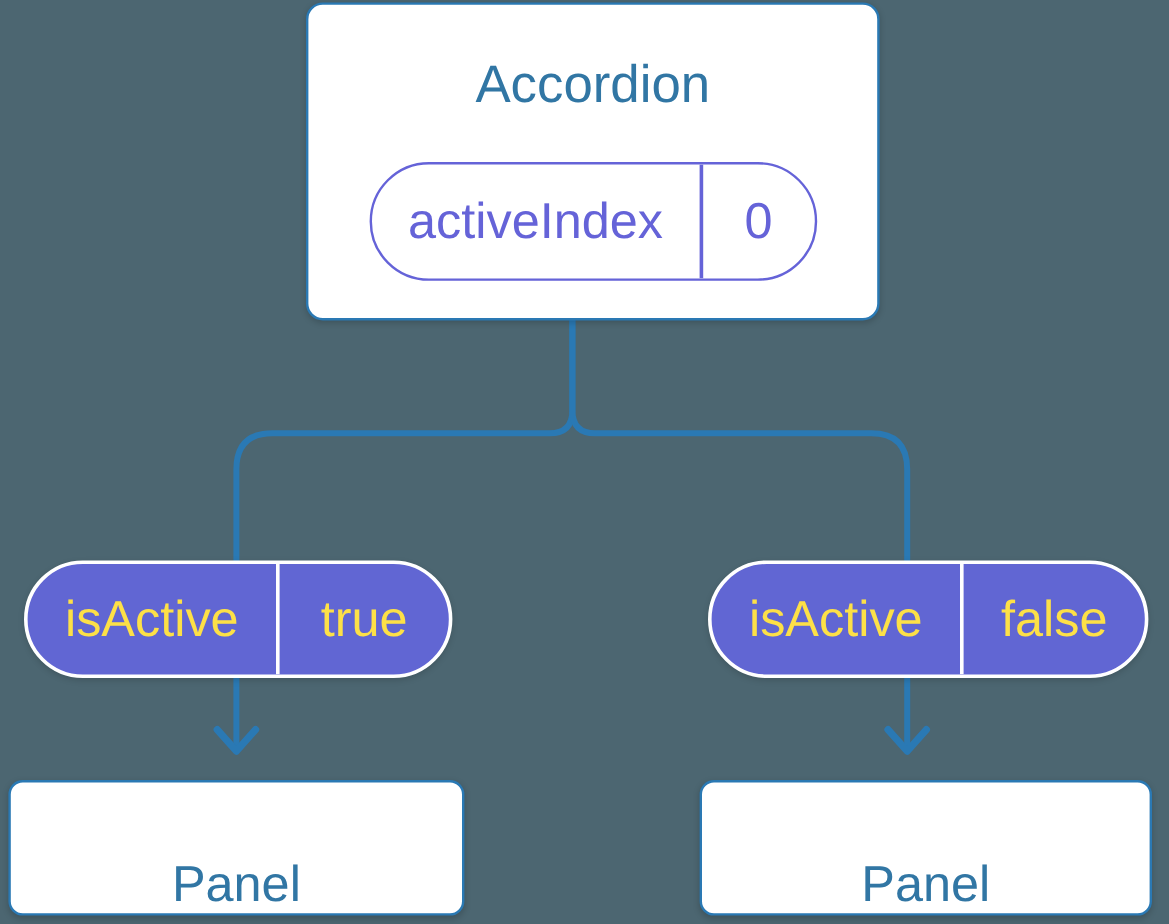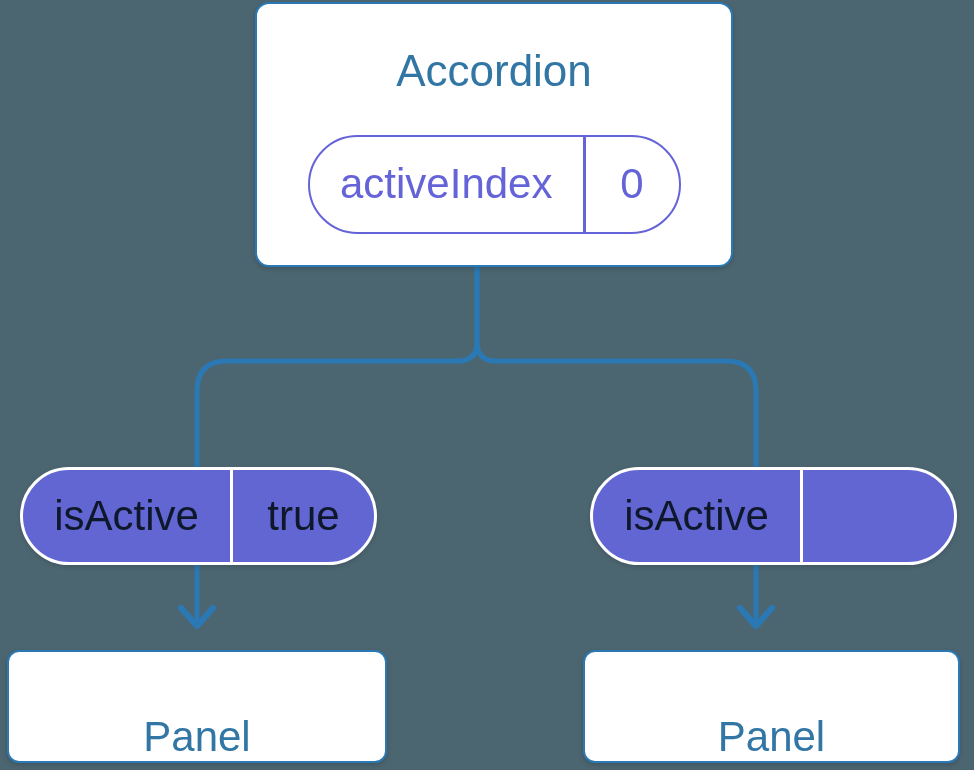--- a/index.html
+++ b/index.html
@@ -90,21 +90,21 @@
     display: flex;
     align-items: stretch;
     overflow: hidden;
     box-shadow: 0 2px 5px rgba(0,0,0,0.15);
   }
   .prop-pill .seg {
     display: flex;
     align-items: center;
     justify-content: center;
     font-size: 42px;
-    color: #0f172a;
+    color: #fde047;
     border-radius: 25px;
   }
   .prop-pill .seg.name { width: 207px; }
   .prop-pill .divider { width: 3px; background: #ffffff; }
   .prop-pill .seg.value { flex: 1 1 auto; }
   .prop-pill.left  { left: 20px;  width: 357px; }
   .prop-pill.right { left: 590px; width: 367px; }
 
   .panel-card {
     position: absolute;
@@ -147,20 +147,21 @@
 
   <div class="prop-pill left">
     <div class="seg name">isActive</div>
     <div class="divider"></div>
     <div class="seg value">true</div>
   </div>
 
   <div class="prop-pill right">
     <div class="seg name">isActive</div>
     <div class="divider"></div>
+    <div class="seg value">false</div>
   </div>
 
   <div class="node-card panel-card left">
     <div class="panel-label">Panel</div>
   </div>
   <div class="node-card panel-card right">
     <div class="panel-label">Panel</div>
   </div>
 
 </div>

